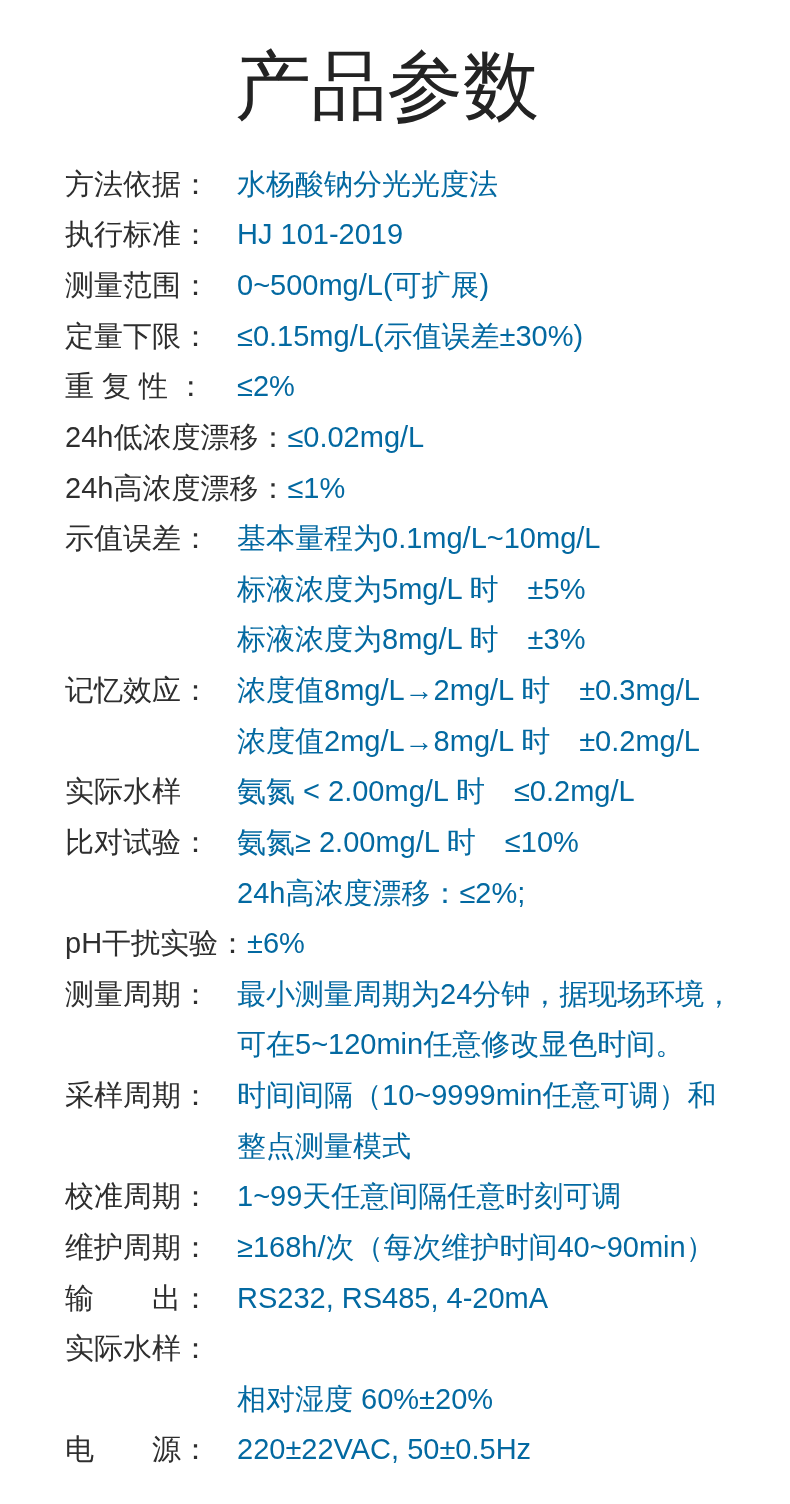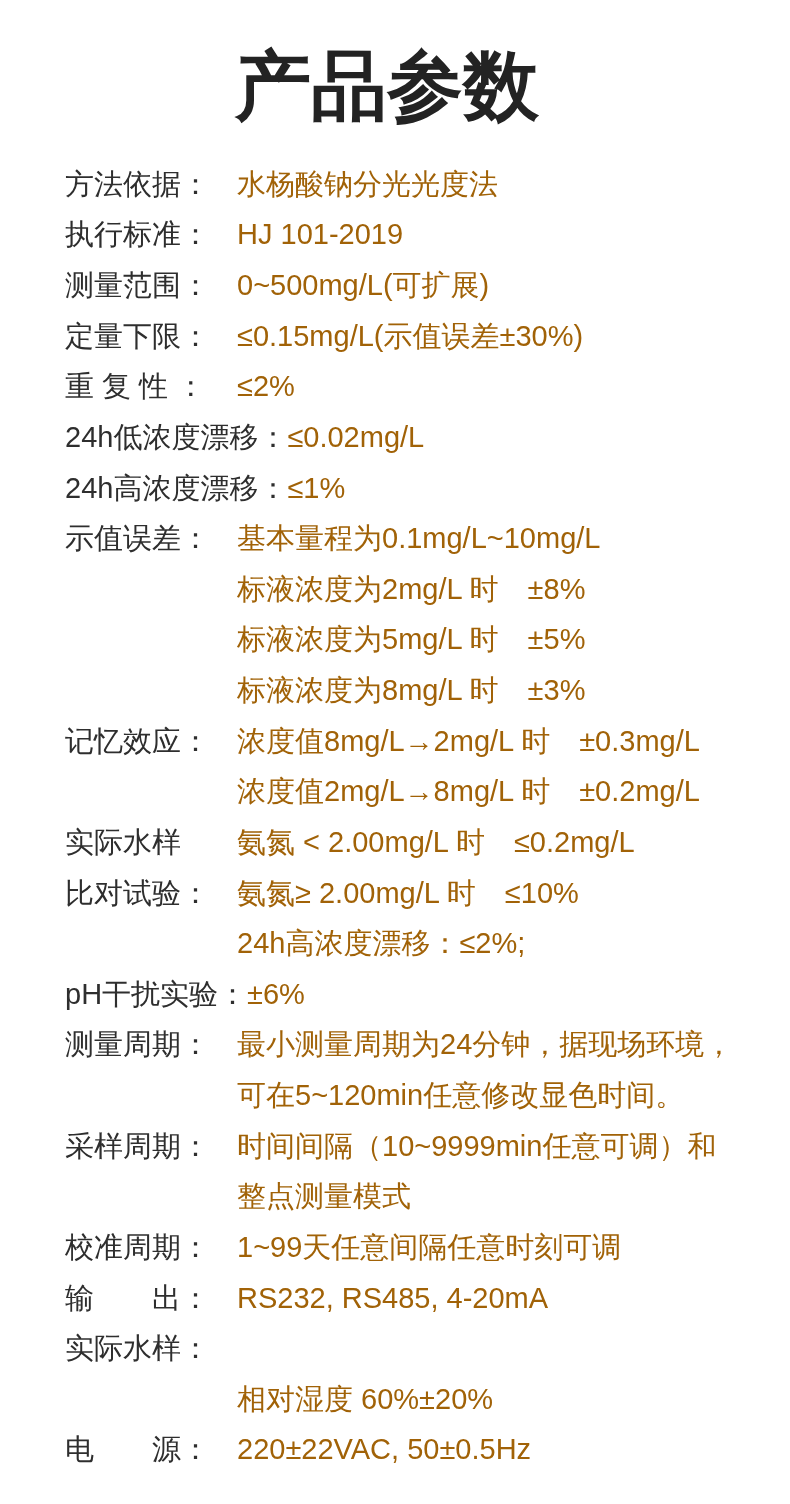--- a/index.html
+++ b/index.html
@@ -18,21 +18,21 @@
     width: 790px;
     height: 1504px;
     background: #ffffff;
     box-sizing: border-box;
   }
   .title {
     margin: 46px 16px 42px 0;
     text-align: center;
     font-size: 76px;
     line-height: 1.05;
-    font-weight: 700;
+    font-weight: 400;
     color: #232323;
     letter-spacing: 0px;
   }
   .spec-list {
     padding: 0 36px 0 65px;
   }
   .spec-row {
     display: flex;
     align-items: flex-start;
     font-size: 29px;
@@ -42,21 +42,21 @@
   .spec-row.gap-top {
     margin-top: 14px;
   }
   .spec-label {
     flex: 0 0 172px;
     white-space: nowrap;
     color: #2e2e2e;
   }
   .spec-value {
     white-space: pre-wrap;
-    color: #a16207;
+    color: #0369a1;
     text-align: center;
   }
 </style>
 </head>
 <body>
 
 <div class="page">
   <h1 class="title">产品参数</h1>
   <div class="spec-list" id="spec-list">
   <div class="spec-row">
@@ -92,24 +92,20 @@
   <div class="spec-row">
     <span class="spec-label">24h高浓度漂移：</span>
     <span class="spec-value">≤1%</span>
   </div>
 
   <div class="spec-row">
     <span class="spec-label">示值误差：</span>
     <span class="spec-value">基本量程为0.1mg/L~10mg/L</span>
   </div>
 
-  <div class="spec-row">
-    <span class="spec-label"></span>
-    <span class="spec-value">标液浓度为2mg/L 时　±8%</span>
-  </div>
 
   <div class="spec-row">
     <span class="spec-label"></span>
     <span class="spec-value">标液浓度为5mg/L 时　±5%</span>
   </div>
 
   <div class="spec-row">
     <span class="spec-label"></span>
     <span class="spec-value">标液浓度为8mg/L 时　±3%</span>
   </div>
@@ -163,20 +159,24 @@
   <div class="spec-row">
     <span class="spec-label"></span>
     <span class="spec-value">整点测量模式</span>
   </div>
 
   <div class="spec-row">
     <span class="spec-label">校准周期：</span>
     <span class="spec-value">1~99天任意间隔任意时刻可调</span>
   </div>
 
+  <div class="spec-row">
+    <span class="spec-label">维护周期：</span>
+    <span class="spec-value">≥168h/次（每次维护时间40~90min）</span>
+  </div>
 
   <div class="spec-row">
     <span class="spec-label">输　　出：</span>
     <span class="spec-value">RS232, RS485, 4-20mA</span>
   </div>
 
   <div class="spec-row">
     <span class="spec-label">实际水样：</span>
   </div>
 

